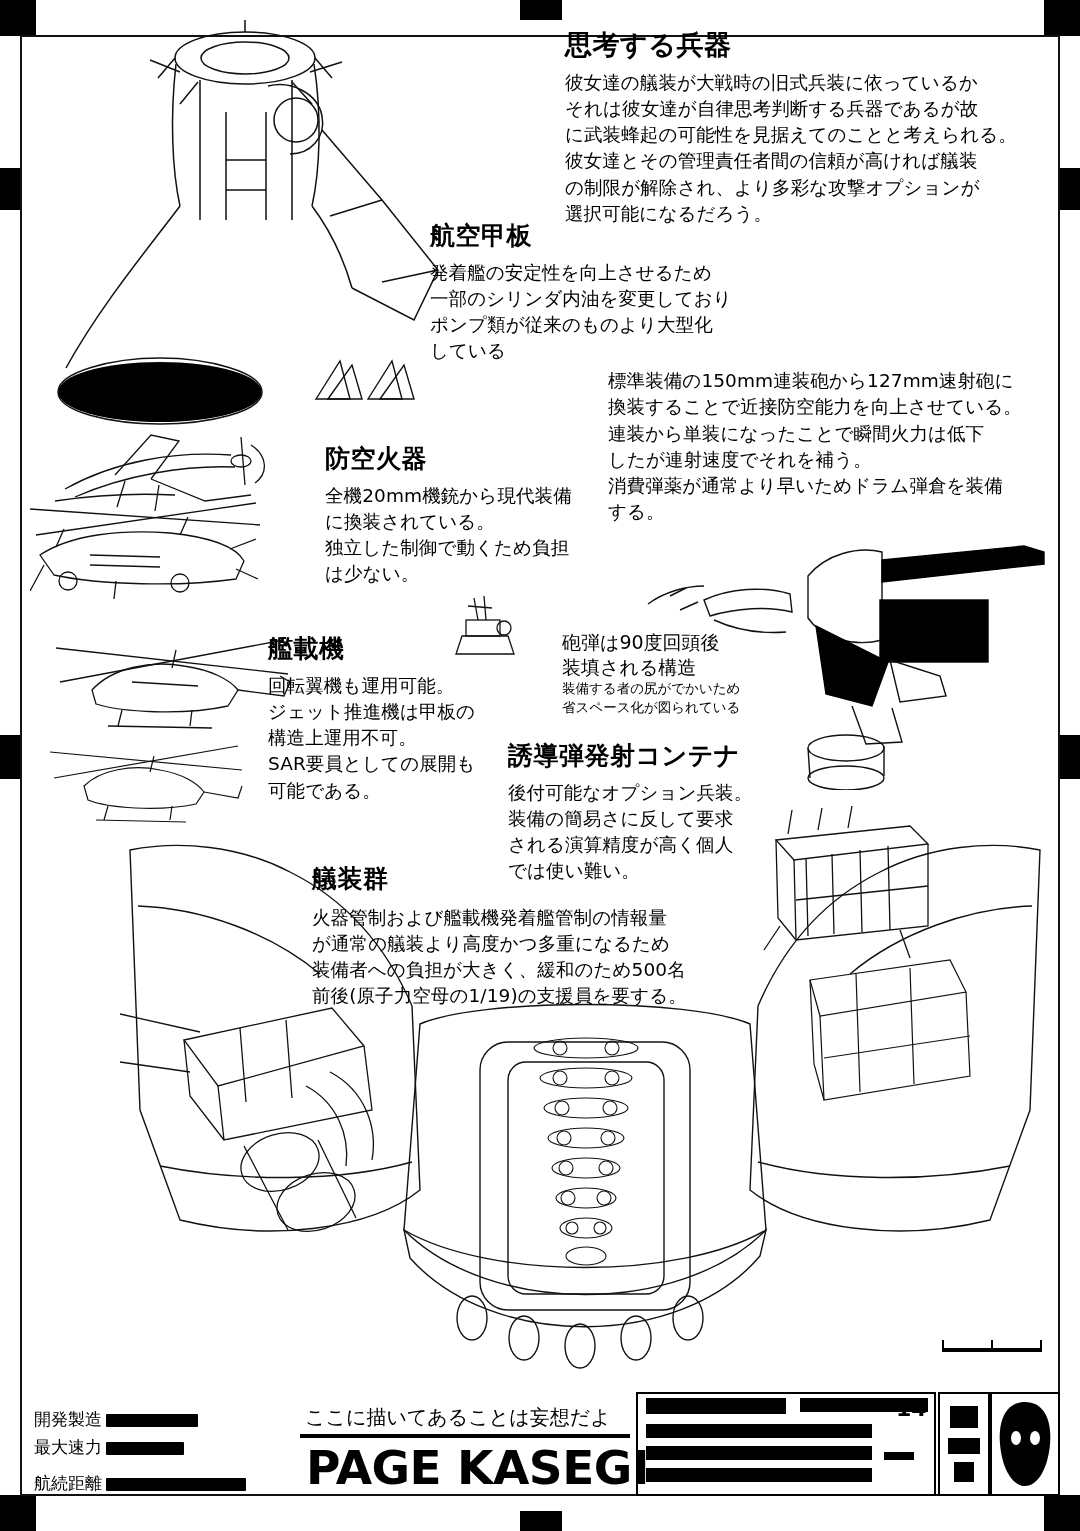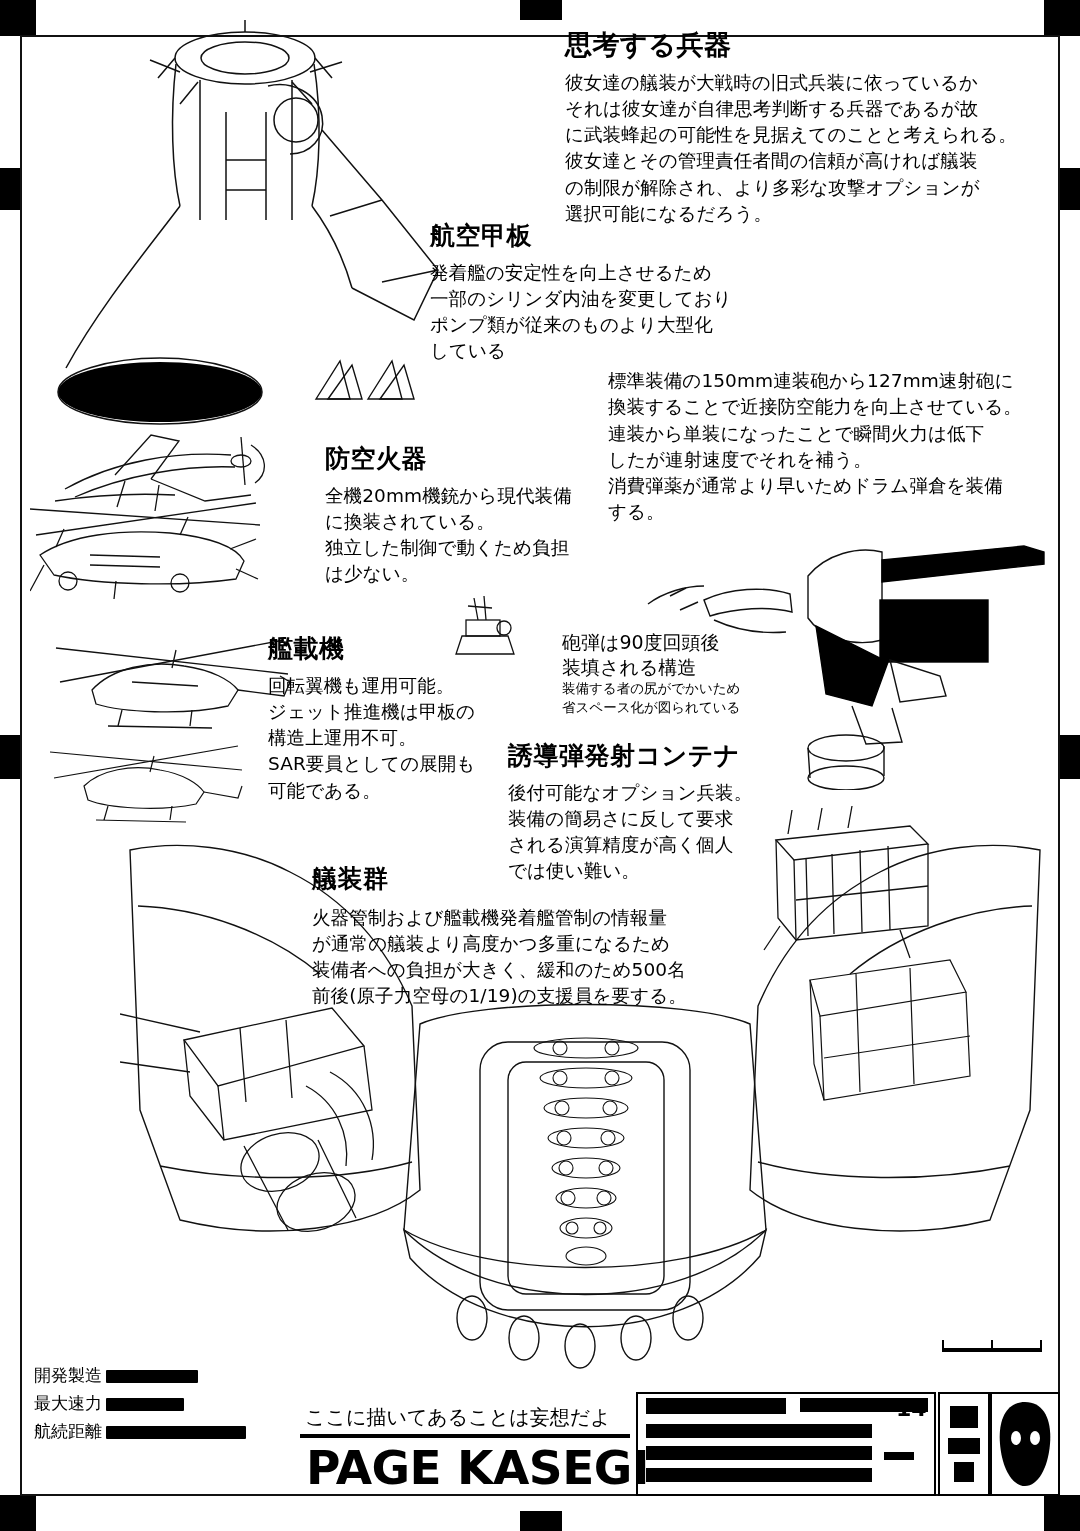--- a/index.html
+++ b/index.html
@@ -392,25 +392,25 @@
 が通常の艤装より高度かつ多重になるため
 装備者への負担が大きく、緩和のため500名
 前後(原子力空母の1/19)の支援員を要する。</div>
   </div>
 
   <div class="scalebar" style="left:942px;top:1348px;width:100px;height:4px;"></div>
   <div class="scalebar" style="left:942px;top:1340px;width:2px;height:12px;"></div>
   <div class="scalebar" style="left:991px;top:1340px;width:2px;height:12px;"></div>
   <div class="scalebar" style="left:1040px;top:1340px;width:2px;height:12px;"></div>
 
-  <div class="block" style="left:34px;top:1364px;width:280px;">
+  <div class="block" style="left:34px;top:1408px;width:280px;">
     <div style="margin-bottom:5px;">
       <span class="spec-label">開発製造</span><span class="redact" style="width:92px;"></span>
     </div>
-    <div style="margin-bottom:5px;font-family:Liberation Mono, monospace;">
+    <div style="margin-bottom:13px;font-family:Liberation Mono, monospace;">
       <span class="spec-label">最大速力</span><span class="redact" style="width:78px;"></span>
     </div>
     <div>
       <span class="spec-label">航続距離</span><span class="redact" style="width:140px;"></span>
     </div>
   </div>
 
   <div class="block" style="left:305px;top:1404px;">
     <span class="tagline">ここに描いてあることは妄想だよ</span>
   </div>

